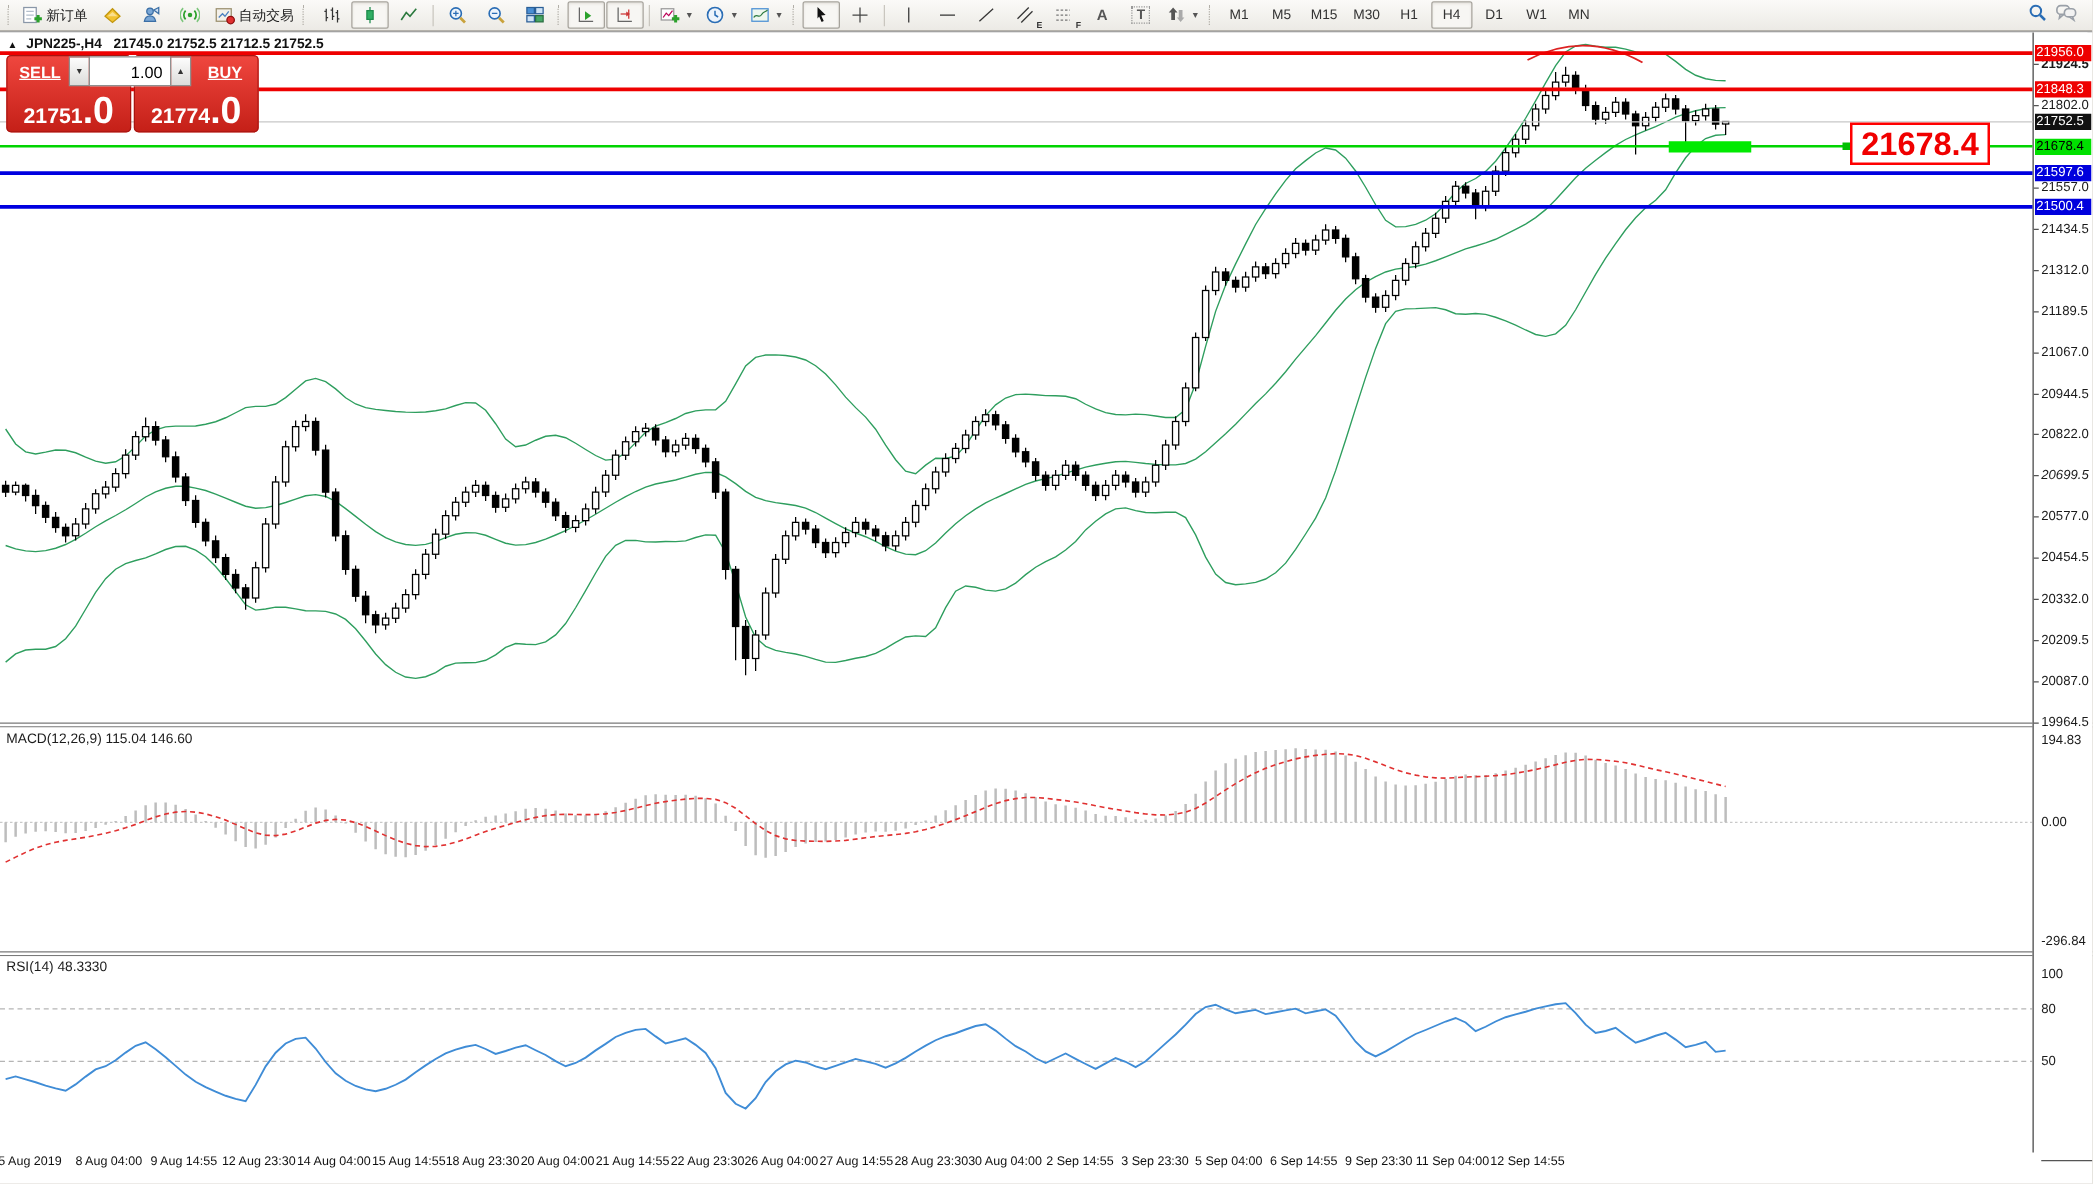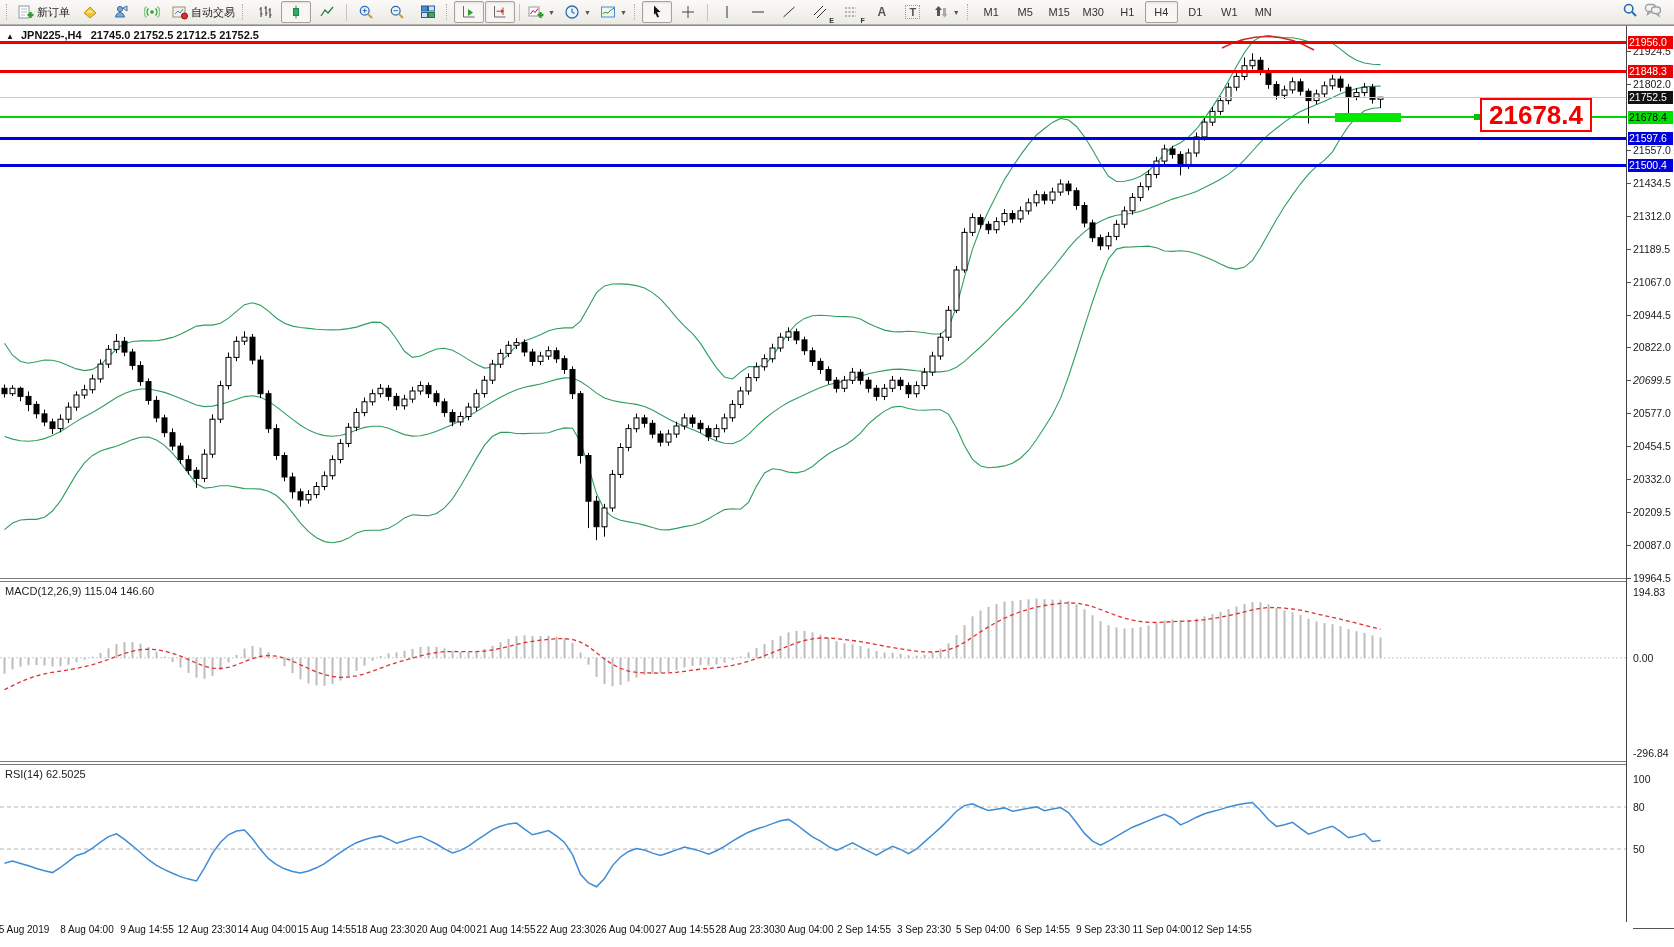--- a/index.html
+++ b/index.html
@@ -703,20 +703,37 @@
         <div class="gzone" style="left:1335px;top:86.7px;width:66px;height:9px;"></div>
         <div class="ganchor" style="left:1474px;top:88.2px;"></div>
       </div>
     <div class="ohlc">
       <span class="tri">▲</span>
       <span>JPN225-,H4</span>
       <span>&nbsp;</span>
       <span>21745.0 21752.5 21712.5 21752.5</span>
     </div>
 
+    <div class="trade-panel">
+      <div class="tp-box sell"></div>
+      <div class="tp-box buy"></div>
+      <div class="tp-word sell">SELL</div>
+      <div class="tp-word buy">BUY</div>
+      <div class="tp-vol">
+        <div class="tp-spin">
+            <span>▼</span>
+          </div>
+        <div class="tp-input">1.00</div>
+        <div class="tp-spin">
+            <span>▲</span>
+          </div>
+      </div>
+      <div class="tp-price sell"><span class="pm">21751</span><span class="pd">.0</span></div>
+      <div class="tp-price buy"><span class="pm">21774</span><span class="pd">.0</span></div>
+    </div>
 
     <div class="big-label">21678.4</div>
   </div>
 
   <div class="pane-sep" id="sep1"></div>
 
   <div class="pane" id="pane-macd">
     <svg id="macd-svg" width="1626" height="179" viewBox="0 0 1626 179" style="position:absolute;left:0;top:0;">
         <line x1="0" x2="1626" y1="75.8" y2="75.8" stroke="#c9c9c9" stroke-dasharray="2 2"></line>
         <line x1="4.5" x2="4.5" y1="75.8" y2="91.7" stroke="#bdbdbd" stroke-width="2"></line>
@@ -898,28 +915,28 @@
   </div>
 
   <div class="pane-sep" id="sep2"></div>
 
   <div class="pane" id="pane-rsi">
     <svg id="rsi-svg" width="1626" height="163" viewBox="0 0 1626 163" style="position:absolute;left:0;top:0;">
         <line x1="0" x2="1626" y1="42.0" y2="42.0" stroke="#b5b5b5" stroke-dasharray="4 3"></line>
         <line x1="0" x2="1626" y1="84.0" y2="84.0" stroke="#b5b5b5" stroke-dasharray="4 3"></line>
         <polyline points="4.5,98.3 12.5,96.1 20.5,98.5 28.5,100.8 36.5,103.5 44.5,105.7 52.5,107.6 60.5,102.5 68.5,96.3 76.5,90.5 84.5,88.0 92.5,83.2 100.5,77.1 108.5,71.6 116.5,68.8 124.5,74.4 132.5,80.8 140.5,87.7 148.5,94.7 156.5,100.4 164.5,104.7 172.5,108.3 180.5,111.6 188.5,114.1 196.5,115.9 204.5,102.9 212.5,88.1 220.5,77.2 228.5,69.8 236.5,66.1 244.5,65.1 252.5,73.8 260.5,84.6 268.5,93.7 276.5,99.6 284.5,103.8 292.5,106.5 300.5,108.0 308.5,106.0 316.5,102.8 324.5,98.7 332.5,92.8 340.5,87.3 348.5,82.2 356.5,77.7 364.5,74.7 372.5,72.4 380.5,70.9 388.5,74.2 396.5,78.1 404.5,75.8 412.5,73.1 420.5,71.2 428.5,75.2 436.5,79.0 444.5,83.9 452.5,88.0 460.5,85.4 468.5,81.1 476.5,75.3 484.5,70.1 492.5,64.6 500.5,61.3 508.5,58.9 516.5,58.1 524.5,64.1 532.5,69.8 540.5,67.7 548.5,65.6 556.5,70.9 564.5,77.4 572.5,89.6 580.5,109.3 588.5,118.0 596.5,121.8 604.5,113.5 612.5,100.6 620.5,92.0 628.5,86.5 636.5,83.5 644.5,85.0 652.5,88.1 660.5,90.4 668.5,87.7 676.5,84.9 684.5,82.1 692.5,84.1 700.5,86.1 708.5,89.1 716.5,85.7 724.5,81.3 732.5,76.2 740.5,71.5 748.5,67.2 756.5,64.0 764.5,61.6 772.5,58.6 780.5,55.8 788.5,54.4 796.5,59.5 804.5,65.9 812.5,71.9 820.5,76.2 828.5,81.6 836.5,85.4 844.5,81.6 852.5,77.8 860.5,82.1 868.5,86.2 876.5,90.1 884.5,85.7 892.5,81.4 900.5,84.4 908.5,88.7 916.5,84.0 924.5,76.9 932.5,69.7 940.5,62.6 948.5,54.7 956.5,46.2 964.5,40.6 972.5,38.8 980.5,42.5 988.5,45.6 996.5,44.2 1004.5,42.9 1012.5,46.3 1020.5,44.8 1028.5,43.3 1036.5,41.9 1044.5,45.7 1052.5,44.0 1060.5,42.5 1068.5,47.5 1076.5,57.8 1084.5,68.4 1092.5,76.1 1100.5,80.1 1108.5,76.1 1116.5,71.4 1124.5,66.6 1132.5,62.2 1140.5,59.0 1148.5,55.6 1156.5,52.2 1164.5,49.4 1172.5,53.0 1180.5,59.9 1188.5,56.4 1196.5,52.2 1204.5,48.8 1212.5,46.5 1220.5,44.4 1228.5,41.9 1236.5,40.1 1244.5,38.4 1252.5,37.5 1260.5,45.5 1268.5,54.7 1276.5,61.4 1284.5,59.8 1292.5,57.3 1300.5,63.4 1308.5,69.2 1316.5,66.6 1324.5,63.6 1332.5,61.2 1340.5,66.7 1348.5,72.8 1356.5,70.9 1364.5,68.5 1372.5,76.5 1380.5,75.5" fill="none" stroke="#3f8cd6" stroke-width="1.5"></polyline>
       </svg>
-    <div class="pane-label">RSI(14) 62.5025</div>
+    <div class="pane-label">RSI(14) 48.3330</div>
   </div>
 
   <div id="sep3"></div>
 
   <div id="axis-col">
       <div class="tickmark" style="top:25.0px;"></div>
-      <div class="tick" style="top:19.0px;">21924.5</div>
+      <div class="tick" style="top:19.0px;font-weight:bold;">21924.5</div>
       <div class="tickmark" style="top:57.9px;"></div>
       <div class="tick" style="top:51.9px;">21802.0</div>
       <div class="tickmark" style="top:123.8px;"></div>
       <div class="tick" style="top:117.8px;">21557.0</div>
       <div class="tickmark" style="top:156.8px;"></div>
       <div class="tick" style="top:150.8px;">21434.5</div>
       <div class="tickmark" style="top:189.7px;"></div>
       <div class="tick" style="top:183.7px;">21312.0</div>
       <div class="tickmark" style="top:222.6px;"></div>
       <div class="tick" style="top:216.6px;">21189.5</div>

